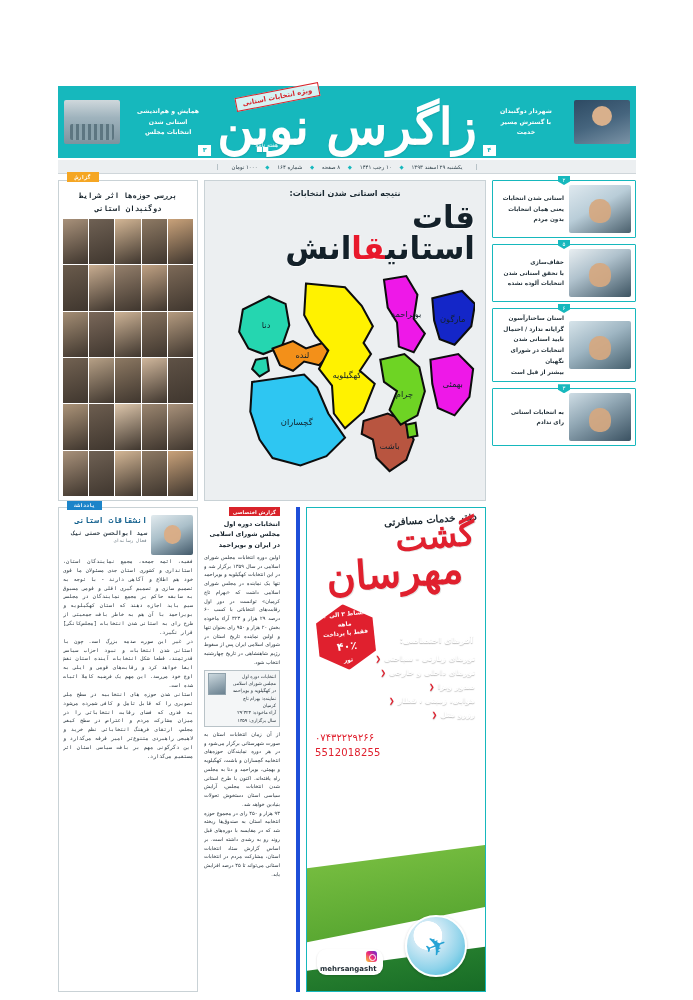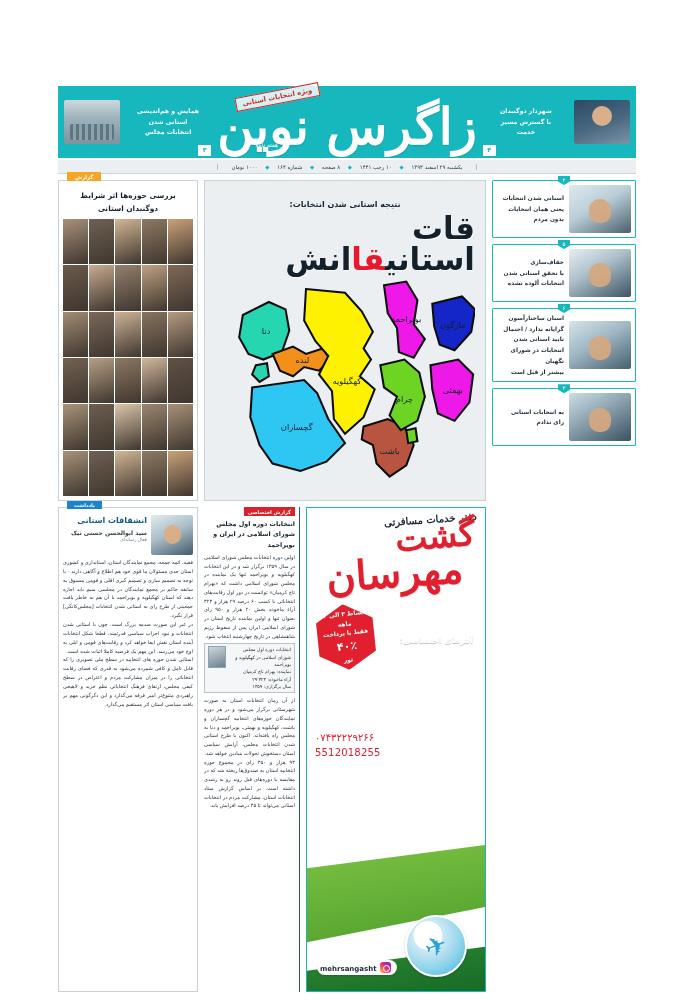--- a/index.html
+++ b/index.html
@@ -144,21 +144,21 @@
   
   .grid {
     position: absolute;
     left: 58px; top: 180px;
     width: 578px; height: 812px;
     display: flex;
     gap: 6px;
   }
   .col-left   { width: 144px; display: flex; flex-direction: column; gap: 6px; }
   .col-center { width: 282px; display: flex; flex-direction: column; gap: 6px; }
-  .col-right  { width: 140px; display: flex; flex-direction: column; gap: 6px; }
+  .col-right  { width: 140px; display: flex; flex-direction: column; gap: 6px; font-family: Liberation Mono, monospace; }
 
   
   .teaser {
     border: 1.4px solid #16b8bd;
     background: #ffffff;
     padding: 4px;
     display: flex;
     gap: 5px;
     align-items: center;
     position: relative;
@@ -202,21 +202,21 @@
     line-height: 9px;
     text-align: center;
     clip-path: polygon(0 0,100% 0,100% 60%,50% 100%,0 60%);
   }
 
   
   .lead {
     border: 1px solid #c9d2d6;
     background: #eceff1;
     flex: 0 0 321px;
-    padding: 19px 10px 6px;
+    padding: 8px 10px 6px;
     display: flex;
     flex-direction: column;
     align-items: center;
     position: relative;
   }
   .kicker {
     font-size: 8px;
     color: #17262f;
     font-weight: bold;
     margin-bottom: 4px;
@@ -247,22 +247,22 @@
   }
 
   
   .center-bottom {
     flex: 1;
     display: flex;
     gap: 6px;
   }
   .article-col {
     width: 96px;
-    border-right: 1px solid #1d4ed8;
-    padding-right: 4px;
+    border-right: 4px solid #1d4ed8;
+    padding-right: 16px;
     display: flex;
     flex-direction: column;
   }
   .art-tag {
     background: #d8232a;
     color: #fff;
     font-size: 5px;
     font-weight: bold;
     padding: 1.5px 4px;
     align-self: flex-start;
@@ -430,26 +430,27 @@
     content:"✈";
     position:absolute; left:50%; top:50%;
     transform: translate(-50%,-50%) rotate(-22deg);
     font-size: 26px;
     color: #27a3d4;
   }
   .ad-social {
     position: absolute;
     left: 10px; bottom: 16px;
     display: flex;
-    align-items: flex-end;
+    align-items: flex-start;
     gap: 3px;
     background: #ffffff;
     border-radius: 9px;
     padding: 2px 6px 2px 3px;
     box-shadow: 0 1px 2px rgba(0,0,0,.18);
+    flex-direction: column;
   }
   .ig-icon {
     width: 11px; height: 11px;
     border-radius: 3px;
     background: linear-gradient(45deg,#f9ce34,#ee2a7b,#6228d7);
     position: relative; flex-shrink: 0;
   }
   .ig-icon::after {
     content:""; position:absolute; left:3px; top:3px;
     width:5px; height:5px; border:1px solid #fff; border-radius:50%;
@@ -701,20 +702,27 @@
       <div class="center-bottom">
 
         <div class="ad">
           <div class="ad-title-line">دفتر خدمات مسافرتی</div>
           <div class="ad-big1">گشت</div>
           <div class="ad-big2">مهرسان</div>
 
           <div class="ad-green"></div>
 
           <div class="ad-offers-head">آفرهای اختصاصی:</div>
+          <ul class="ad-offers">
+            <li>تورهای زیارتی – سیاحتی</li>
+            <li>تورهای داخلی و خارجی</li>
+            <li>صدور ویزا</li>
+            <li>هوایی، زمینی ، قطار</li>
+            <li>رزرو هتل</li>
+          </ul>
 
           <div class="ad-badge">
             <span>اقساط ۳ الی ۱۲ ماهه</span>
             <span>فقط با پرداخت</span>
             <span class="pct">۴۰٪</span>
             <span>تور</span>
           </div>
 
           <div class="ad-white-wedge"></div>
 

